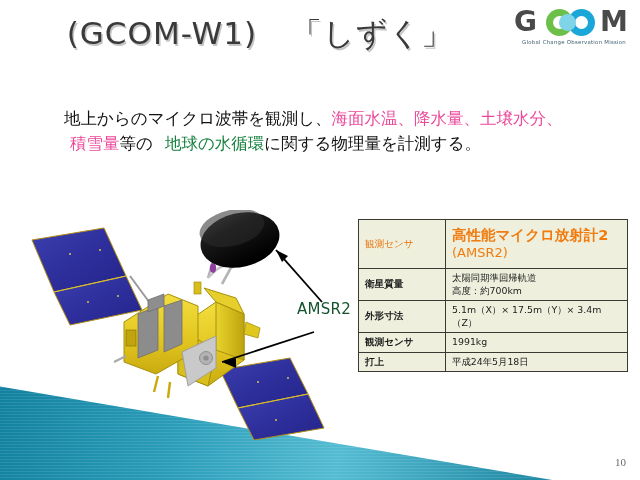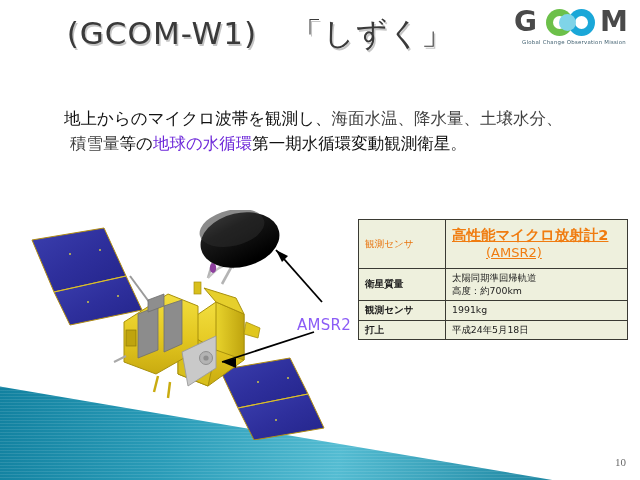--- a/index.html
+++ b/index.html
@@ -63,50 +63,50 @@
     font-family:"DejaVu Sans","Liberation Sans",sans-serif;white-space:nowrap;
   }
 
   
   .lead{
     position:absolute;left:64px;top:106px;width:520px;
     font-size:16.5px;line-height:25px;color:#111;
     font-family:"DejaVu Sans","Liberation Sans",sans-serif;
   }
   .lead .l2{display:block;margin-left:6px;}
-  .hl-red{color:#404040;margin-top:32px;}
-  .hl-dark{color:#6d28d9;}
+  .hl-red{color:#ec4899;margin-top:32px;}
+  .hl-dark{color:#15803d;margin-left:12px;}
 
   
   #satellite{position:absolute;left:8px;top:210px;width:350px;height:230px;}
   #satellite svg{display:block;}
 
   
   .amsr-label{
-    position:absolute;left:297px;top:316px;font-size:15px;color:#8b5cf6;
+    position:absolute;left:297px;top:300px;font-size:15px;color:#14532d;
     font-family:"DejaVu Sans","Liberation Sans",sans-serif;letter-spacing:.3px;
   }
 
   
   #spec-table{
     position:absolute;left:358px;top:219px;width:270px;
     border-collapse:collapse;background:#eef0dd;
     table-layout:fixed;
   }
   #spec-table td{
     border:1.4px solid #3a3a33;
     padding:3px 6px;
     font-size:9.4px;line-height:12.5px;color:#1c1c1c;vertical-align:middle;
     font-family:"DejaVu Sans","Liberation Sans",sans-serif;
   }
   #spec-table td.lbl{width:74px;font-weight:bold;font-size:9.6px;}
   #spec-table tr.first td{padding-top:6px;padding-bottom:6px;}
   #spec-table tr.first td.lbl{color:#e8720c;font-weight:normal;}
-  #spec-table tr.first td.val{color:#f07c10;font-size:14.5px;line-height:18px;font-weight:bold;text-decoration:underline;}
-  #spec-table tr.first td.val .sub{font-size:13px;font-weight:normal;display:block;margin-left:34px;}
+  #spec-table tr.first td.val{color:#f07c10;font-size:14.5px;line-height:18px;font-weight:bold;}
+  #spec-table tr.first td.val .sub{font-size:13px;font-weight:normal;display:block;}
   #spec-table td.val .line2{display:block;}
 
   
   .page-no{
     position:absolute;right:14px;bottom:12px;font-size:11px;color:#6a6a6a;
     font-family:"Liberation Serif","DejaVu Serif",serif;
     margin-top:43px;
   }
 </style>
 </head>
@@ -132,21 +132,21 @@
       <span class="ring ring-blue"></span>
       <span class="ring ring-blue-in"></span>
       <span class="ring ring-cyan"></span>
       <span class="logo-m">M</span>
     </div>
     <div class="logo-tag">Global Change Observation Mission</div>
   </div>
 
   <div class="lead">
     <span class="l1"><span>地上からのマイクロ波帯を観測し、</span><span class="hl-red">海面水温、降水量、土壌水分、</span></span>
-    <span class="l2"><span class="hl-red">積雪量</span><span>等の</span><span class="hl-dark">地球の水循環</span><span>第一期水循環変動観測衛星。</span></span>
+    <span class="l2"><span class="hl-red">積雪量</span><span>等の</span><span class="hl-dark">地球の水循環</span><span>に関する物理量を計測する。</span></span>
   </div>
 
   <div id="satellite">
     <svg width="350" height="230" viewBox="0 0 350 230" xmlns="http://www.w3.org/2000/svg">
       <defs>
         <linearGradient id="panelG" x1="0" y1="0" x2="1" y2="1">
           <stop offset="0%" stop-color="#3b3fae"></stop>
           <stop offset="50%" stop-color="#2e2f9c"></stop>
           <stop offset="100%" stop-color="#23248a"></stop>
         </linearGradient>
@@ -263,20 +263,24 @@
         </td>
       </tr>
       <tr>
         <td class="lbl">衛星質量</td>
         <td class="val">
           <span>太陽同期準回帰軌道</span>
           <span class="line2">高度：約700km</span>
         </td>
       </tr>
       <tr>
+        <td class="lbl">外形寸法</td>
+        <td class="val">5.1m（X）× 17.5m（Y）× 3.4m（Z）</td>
+      </tr>
+      <tr>
         <td class="lbl">観測センサ</td>
         <td class="val">1991kg</td>
       </tr>
       <tr>
         <td class="lbl">打上</td>
         <td class="val">平成24年5月18日</td>
       </tr>
     </tbody>
   </table>
 

